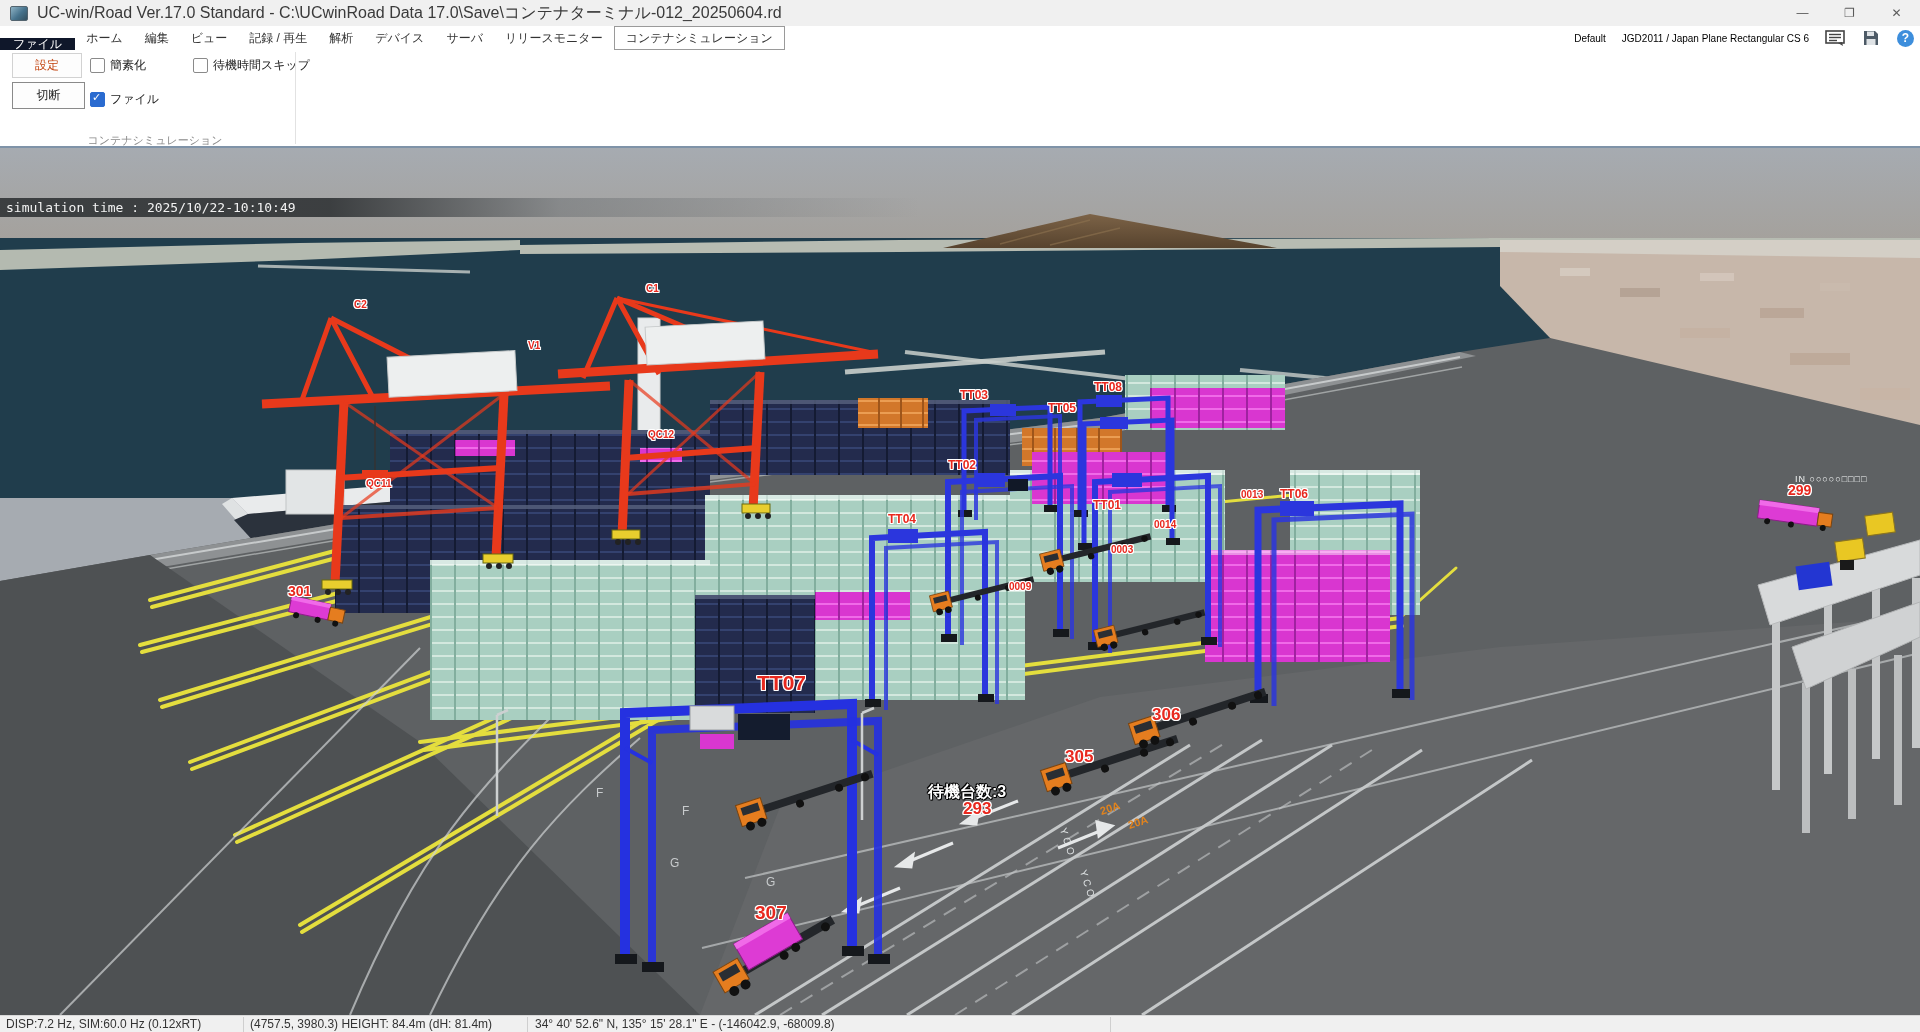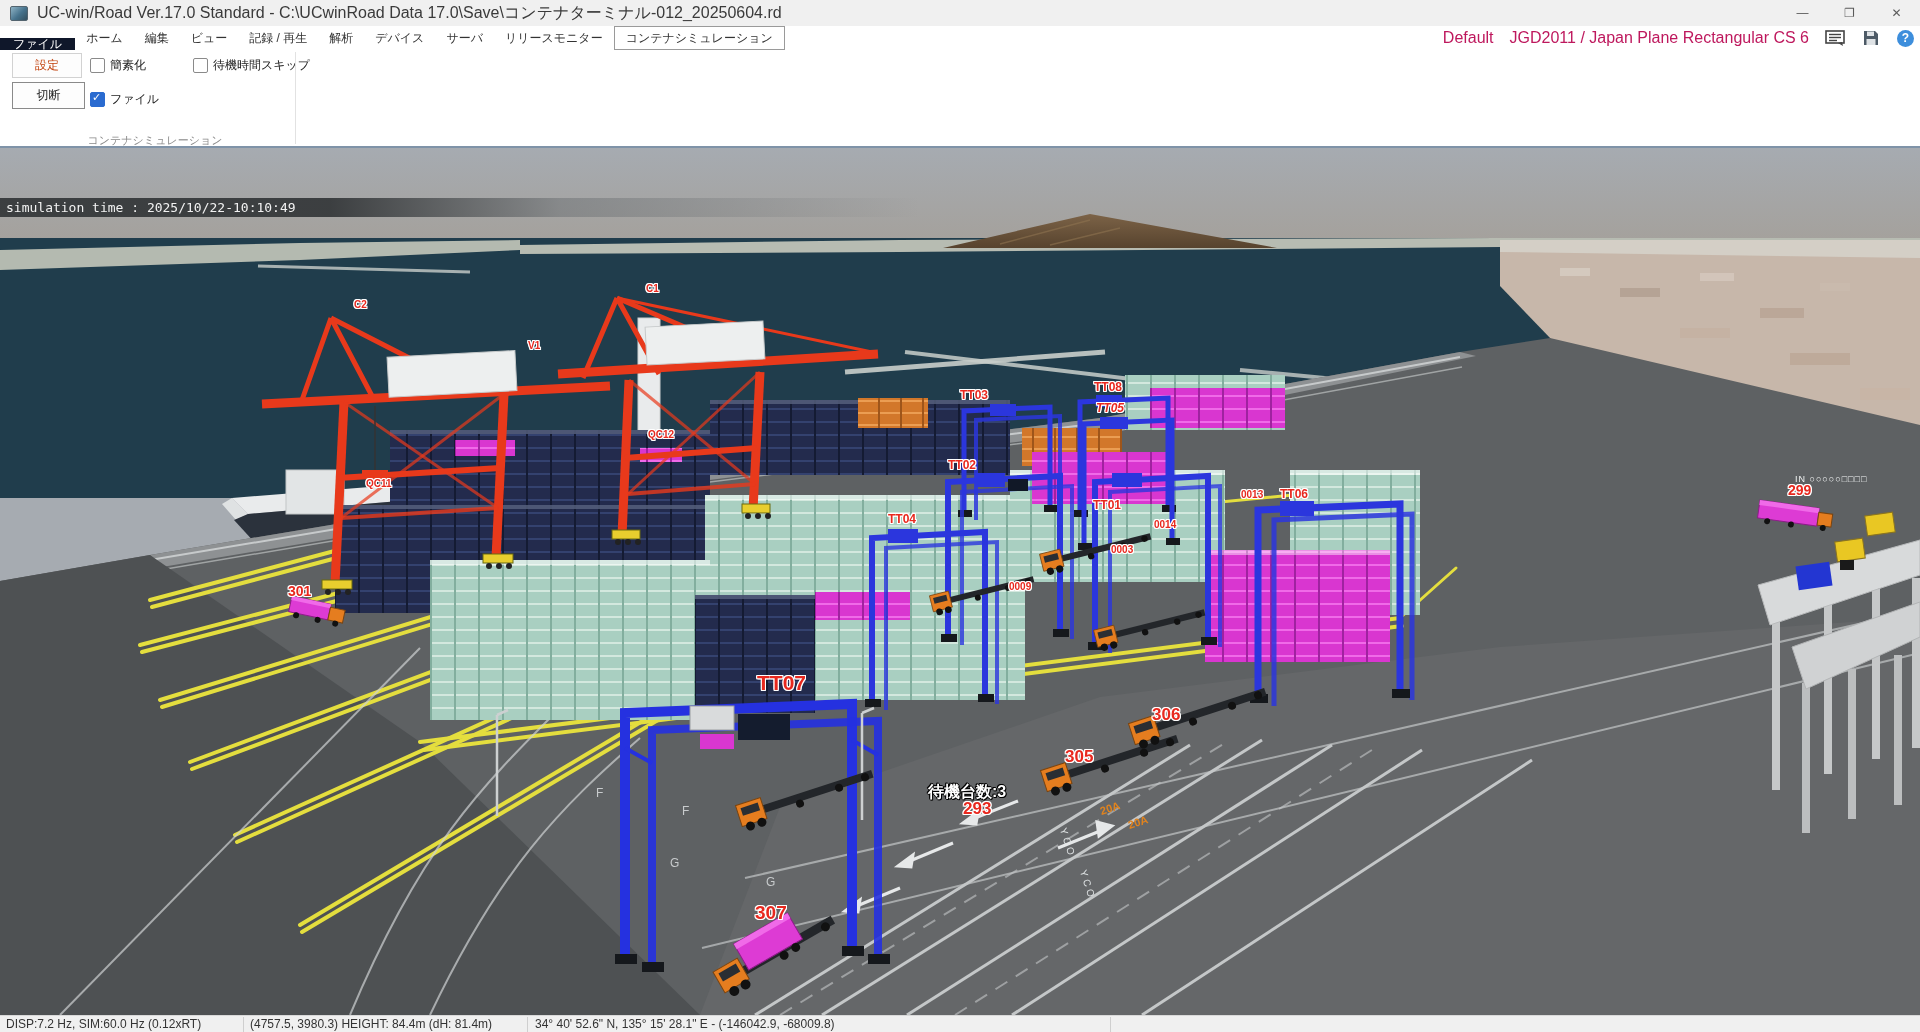--- a/index.html
+++ b/index.html
@@ -18,21 +18,21 @@
   .winbtn{width:47px;height:26px;display:flex;align-items:center;justify-content:center;
           color:#5a5a5a;font-size:12px;}
 
   
   .tabrow{position:absolute;left:0;top:26px;right:0;height:24px;background:#fff;
           display:flex;align-items:stretch;}
   .tab{padding:0 11px;display:flex;align-items:center;font-size:12px;color:#333;white-space:nowrap;}
   .tab.file{background:#0f172a;color:#fff;padding:0 13px;margin-top:12px;}
   .tab.selected{border:1px solid #9a9a9a;}
   .top-right{position:absolute;right:6px;top:26px;height:24px;display:flex;align-items:center;gap:16px;}
-  .tr-text{font-size:16px;color:#be185d;white-space:nowrap;}
+  .tr-text{font-size:10px;color:#000000;white-space:nowrap;}
   .icon-btn{width:20px;height:18px;display:flex;align-items:center;justify-content:center;}
   .help-icon{width:17px;height:17px;border-radius:50%;background:#3d8edc;color:#fff;
              font-size:12px;font-weight:bold;display:flex;align-items:center;justify-content:center;}
   .help-icon::after{content:"?";}
 
   
   .ribbon{position:absolute;left:0;top:50px;right:0;height:98px;background:#fff;}
   .ribbon::after{content:"";position:absolute;left:0;right:0;bottom:0;height:2px;background:#7f93a8;}
   .btn{position:absolute;font-size:12px;display:flex;align-items:center;justify-content:center;
        background:#fdfdfd;border:1px solid #d2d2d2;}
@@ -478,21 +478,21 @@
 
     <div id="labels">
 
     <div class="lbl ro xs" style="left: 316px; top: 152px;">C2</div>
         <div class="lbl ro xs" style="left: 608px; top: 136px;">C1</div>
         <div class="lbl ro xs" style="left: 490px; top: 193px;">V1</div>
         <div class="lbl ro xs" style="left: 328px; top: 331px;">QC11</div>
         <div class="lbl ro xs" style="left: 610px; top: 282px;">QC12</div>
         <div class="lbl ro sm" style="left: 960px; top: 241px;">TT03</div>
         <div class="lbl ro sm" style="left: 1094px; top: 233px;">TT08</div>
-        <div class="lbl ro sm" style="left: 1096px; top: 254px; font-style: italic;">TT05</div>
+        <div class="lbl ro sm" style="left: 1048px; top: 254px;">TT05</div>
         <div class="lbl ro sm" style="left: 948px; top: 311px;">TT02</div>
         <div class="lbl ro sm" style="left: 1093px; top: 310px; margin-top: 41px;">TT01</div>
         <div class="lbl ro sm" style="left: 888px; top: 365px;">TT04</div>
         <div class="lbl ro sm" style="left: 1280px; top: 340px;">TT06</div>
         <div class="lbl ro xs" style="left: 1203px; top: 342px;">0013</div>
         <div class="lbl ro xs" style="left: 1116px; top: 372px;">0014</div>
         <div class="lbl ro xs" style="left: 1073px; top: 397px;">0003</div>
         <div class="lbl ro xs" style="left: 971px; top: 434px;">0009</div>
         <div class="lbl ro big" style="left: 757px; top: 524px;">TT07</div>
         <div class="lbl ro num" style="left: 1152px; top: 558px;">306</div>

